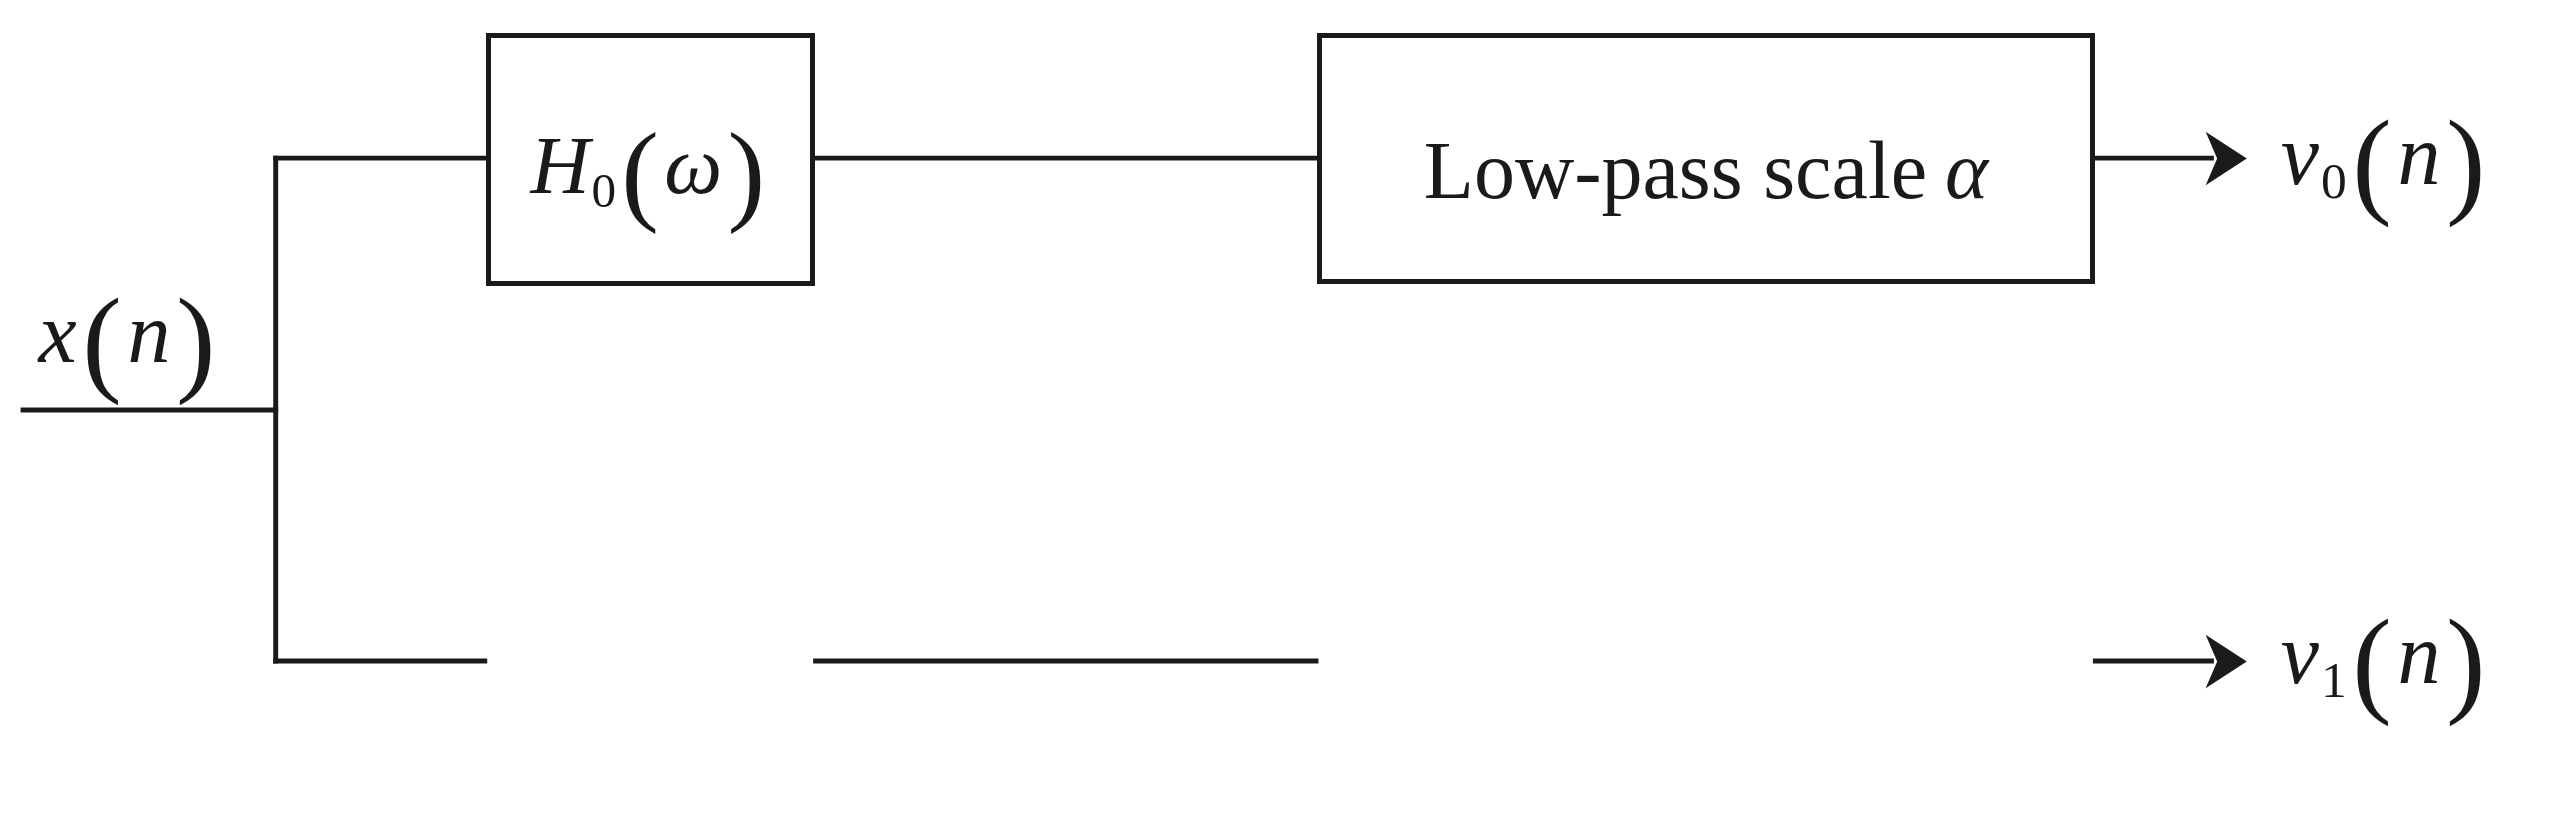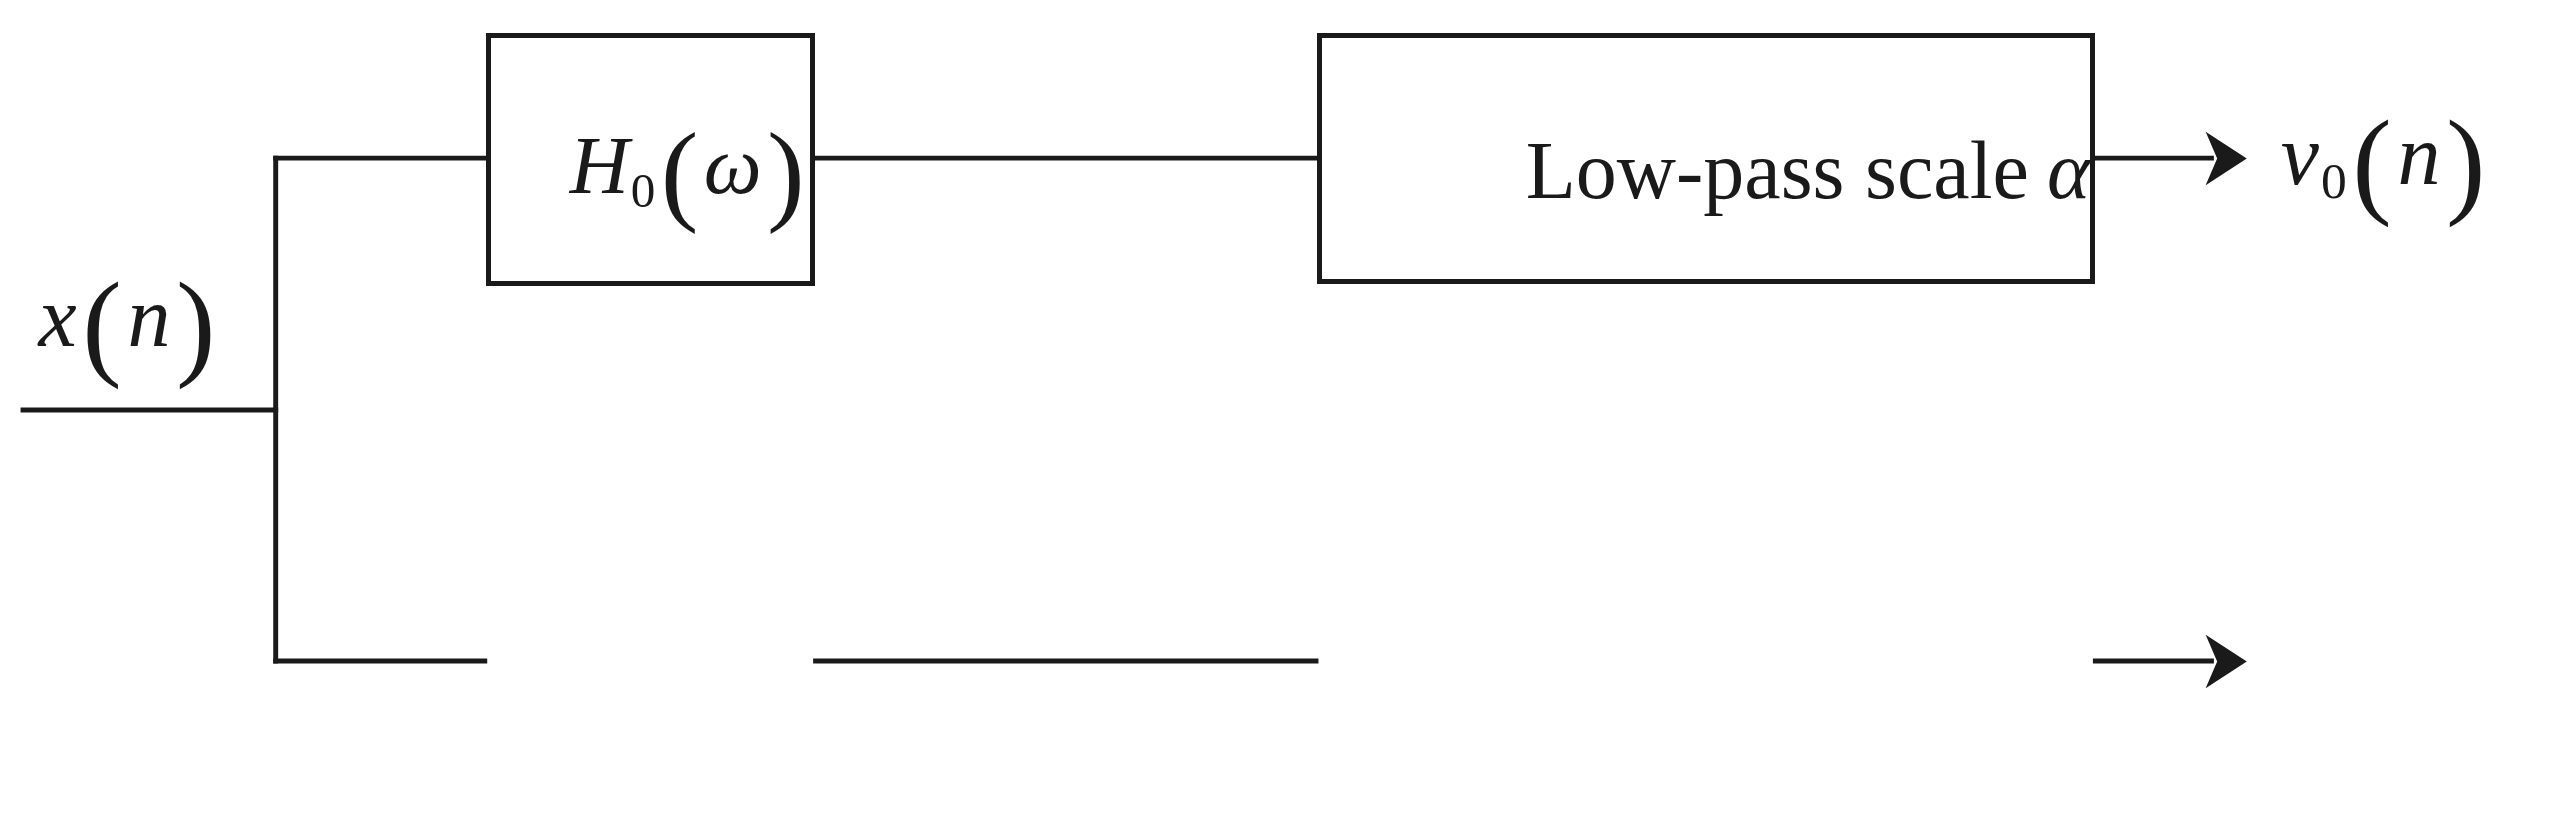--- a/index.html
+++ b/index.html
@@ -9,21 +9,21 @@
     background:var(--bg); overflow:hidden;
     font-family:"Liberation Serif","DejaVu Serif",serif; color:var(--ink);
   }
   #wires { position:absolute; left:0; top:0; width:2576px; height:815px; }
   .wire { stroke:var(--ink); stroke-width:6; fill:none; }
   .head { fill:var(--ink); stroke:none; }
 
   .box {
     position:absolute; box-sizing:border-box;
     border:5px solid var(--ink); background:var(--bg);
-    display:flex; align-items:center; justify-content:flex-end;
+    display:flex; align-items:center; justify-content:center;
   }
   .h-box    { padding-top:25px; }
   .scale-box{ padding-top:25px; }
 
   .label {
     position:absolute; display:flex; align-items:center; justify-content:center;
     white-space:nowrap;
   }
 
   .math { font-size:82px; font-style:italic; white-space:nowrap; letter-spacing:0.01em; }
@@ -49,33 +49,36 @@
     <line class="wire" x1="988" y1="192" x2="1602" y2="192"></line>
     <line class="wire" x1="2543" y1="192" x2="2690" y2="192"></line>
     <polygon class="head" points="2680,160 2730,192.5 2680,225 2694,192.5"></polygon>
 
     <line class="wire" x1="332" y1="803" x2="592" y2="803"></line>
     <line class="wire" x1="988" y1="803" x2="1602" y2="803"></line>
     <line class="wire" x1="2543" y1="803" x2="2690" y2="803"></line>
     <polygon class="head" points="2680,771 2730,803.5 2680,836 2694,803.5"></polygon>
   </svg>
 
-  <div class="label" style="left:12.3px; top:250px; width:235px; height:148px;">
+  <div class="label" style="left:12.3px; top:266px; width:235px; height:148px;">
     <span class="math"><span class="var">x</span><span class="paren">(</span><span class="var">n</span><span class="paren">)</span></span>
   </div>
 
   <div class="box h-box" style="left:486px; top:33px; width:329px; height:253px;">
     <span class="math"><span class="var">H</span><span class="sub">0</span><span class="paren">(</span><span class="var">ω</span><span class="paren">)</span></span>
   </div>
 
   <div class="box scale-box" style="left:1317px; top:33px; width:778px; height:251px;">
     <span class="scale-text"><span>Low-pass scale</span><span class="symbol">α</span></span>
   </div>
 
   <div class="label" style="left:2271px; top:84px; width:230px; height:156px;">
     <span class="math"><span class="var">v</span><span class="sub">0</span><span class="paren">(</span><span class="var">n</span><span class="paren">)</span></span>
   </div>
 
 
 
+  <div class="label" style="left:2271px; top:583px; width:230px; height:156px;">
+    <span class="math"><span class="var">v</span><span class="sub">1</span><span class="paren">(</span><span class="var">n</span><span class="paren">)</span></span>
+  </div>
 
 </div>
 
 
 </body></html>

